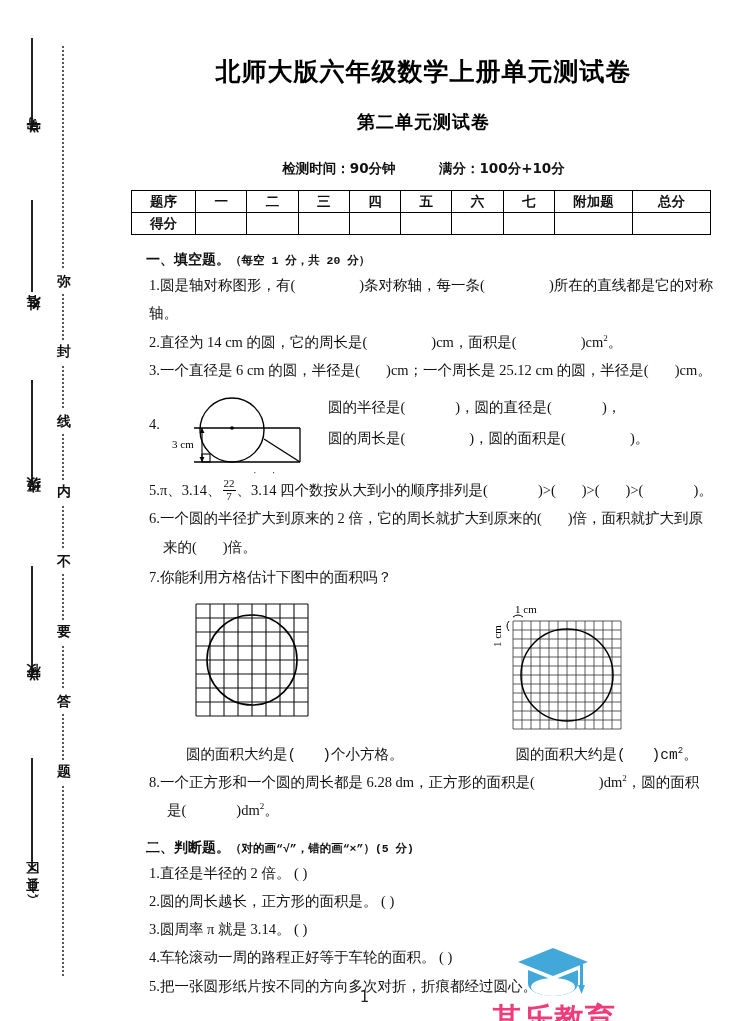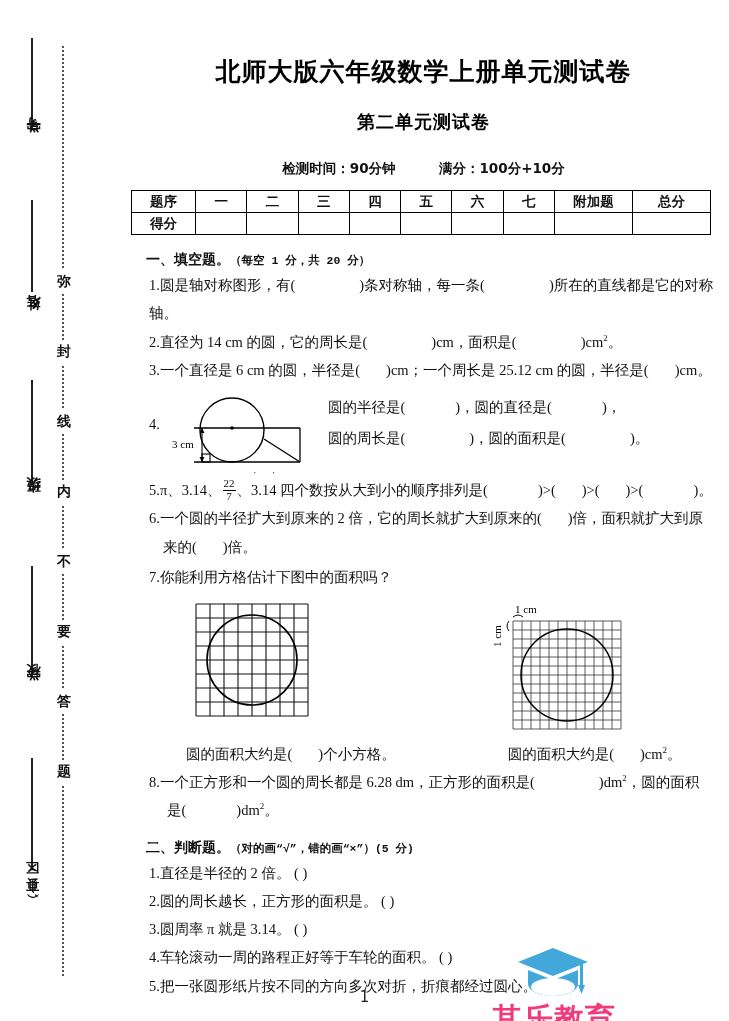--- a/index.html
+++ b/index.html
@@ -147,21 +147,21 @@
   
   .q4row{ display:flex; align-items:flex-start; margin:6px 0 0 18px; }
   .q4num{ font-size:14.5px; padding-top:26px; }
   .q4fig{ width:150px; height:80px; margin-left:2px;}
   .q4text{ font-size:14.5px; line-height:2.1; margin-left:16px; padding-top:2px;}
 
   
   .grids{ display:flex; margin:10px 0 0 0; }
   .grid-wrap1{ margin-left:62px; }
   .grid-wrap2{ margin-left:178px; }
-  .cap-row{ display:flex; margin:2px 0 0 0; font-size:14.5px;}
+  .cap-row{ display:flex; margin:2px 0 0 0; font-size:14.5px;font-family:Liberation Mono, monospace;}
   .cap1{ margin-left:55px;}
   .cap2{ margin-left:112px;}
   .jline{ position:relative; }
 
   
   .wm{
     position:absolute; left:486px; top:944px;
     display:flex; align-items:center;flex-direction:column;
   }
   .wm-text{ margin-left:6px; }

